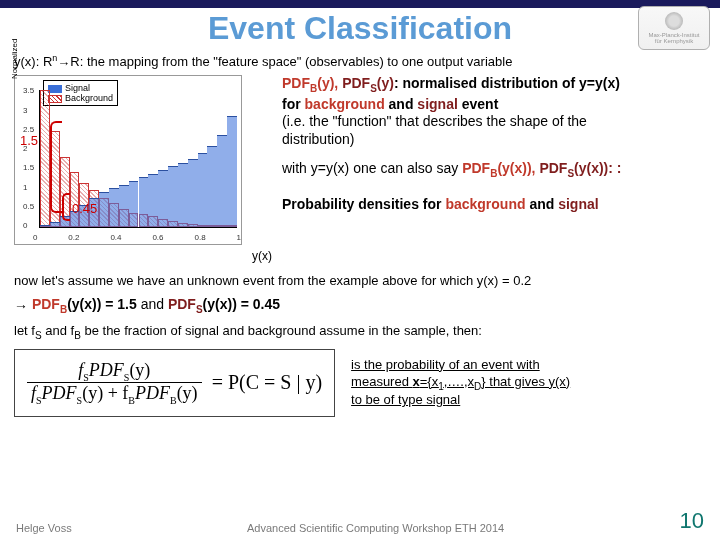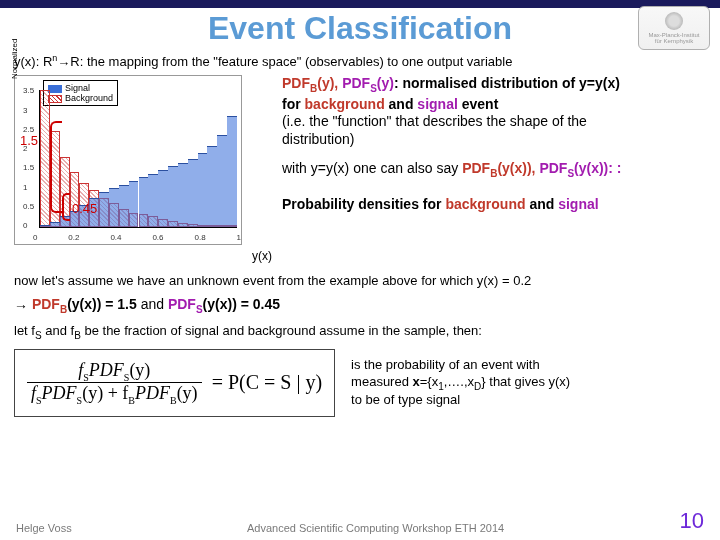--- a/index.html
+++ b/index.html
@@ -26,32 +26,32 @@
   .yticks { position: absolute; left: 8px; top: 10px; bottom: 14px; display: flex; flex-direction: column-reverse; justify-content: space-between; font-size: 8px; color: #333; }
   .anno1 { position: absolute; left: 6px; top: 58px; color: #c00; font-size: 13px; }
   .anno2 { position: absolute; left: 58px; top: 126px; color: #c00; font-size: 13px; }
   .brace1 { position: absolute; left: 36px; top: 46px; width: 12px; height: 92px; border-left: 2px solid #c00; border-top: 2px solid #c00; border-bottom: 2px solid #c00; border-radius: 6px 0 0 6px; }
   .brace2 { position: absolute; left: 48px; top: 118px; width: 8px; height: 28px; border-left: 2px solid #c00; border-top: 2px solid #c00; border-bottom: 2px solid #c00; border-radius: 5px 0 0 5px; }
   .yxlabel { position: absolute; right: 2px; bottom: 2px; font-size: 12px; }
   .right-text { flex: 1; font-size: 14px; line-height: 1.25; }
   .right-text b { font-weight: bold; }
   .sub { font-size: 10px; vertical-align: sub; }
   .red { color: #c0392b; font-weight: bold; }
-  .blue { color: #a21caf; font-weight: bold; }
+  .blue { color: #7f1d1d; font-weight: bold; }
   .para { margin: 8px 0; font-size: 13px; }
   .para2 { margin: 8px 0 4px 0; font-size: 14px; }
   .arrowglyph { font-family: Arial; }
   .eqrow { display: flex; align-items: center; gap: 16px; margin-top: 6px; }
   .eqimg { border: 1px solid #444; padding: 10px 12px; font-size: 20px; display: flex; align-items: center; gap: 10px; font-family: 'Times New Roman', serif; }
   .frac { display: inline-flex; flex-direction: column; align-items: center; font-size: 18px; }
   .frac .top, .frac .bot { padding: 0 4px; }
   .frac .line { width: 100%; border-top: 1.5px solid #000; }
-  .eqright { font-size: 13px; line-height: 1.3; flex: 1; }
+  .eqright { font-size: 13px; line-height: 1.3; flex: 1; text-decoration: underline; }
   .footer { position: absolute; bottom: 6px; left: 0; right: 0; display: flex; justify-content: space-between; align-items: flex-end; padding: 0 16px; font-size: 11px; color: #7a7a7a; }
-  .footer .pn { font-size: 22px; color: #6d28d9; }
+  .footer .pn { font-size: 22px; color: #0f766e; }
 </style>
 </head>
 <body>
 
 <div class="header-bar"></div>
 <div class="title">Event Classification</div>
 <div class="logo">
   <div class="circ"></div>
   <div>Max-Planck-Institut</div>
   <div>für Kernphysik</div>

